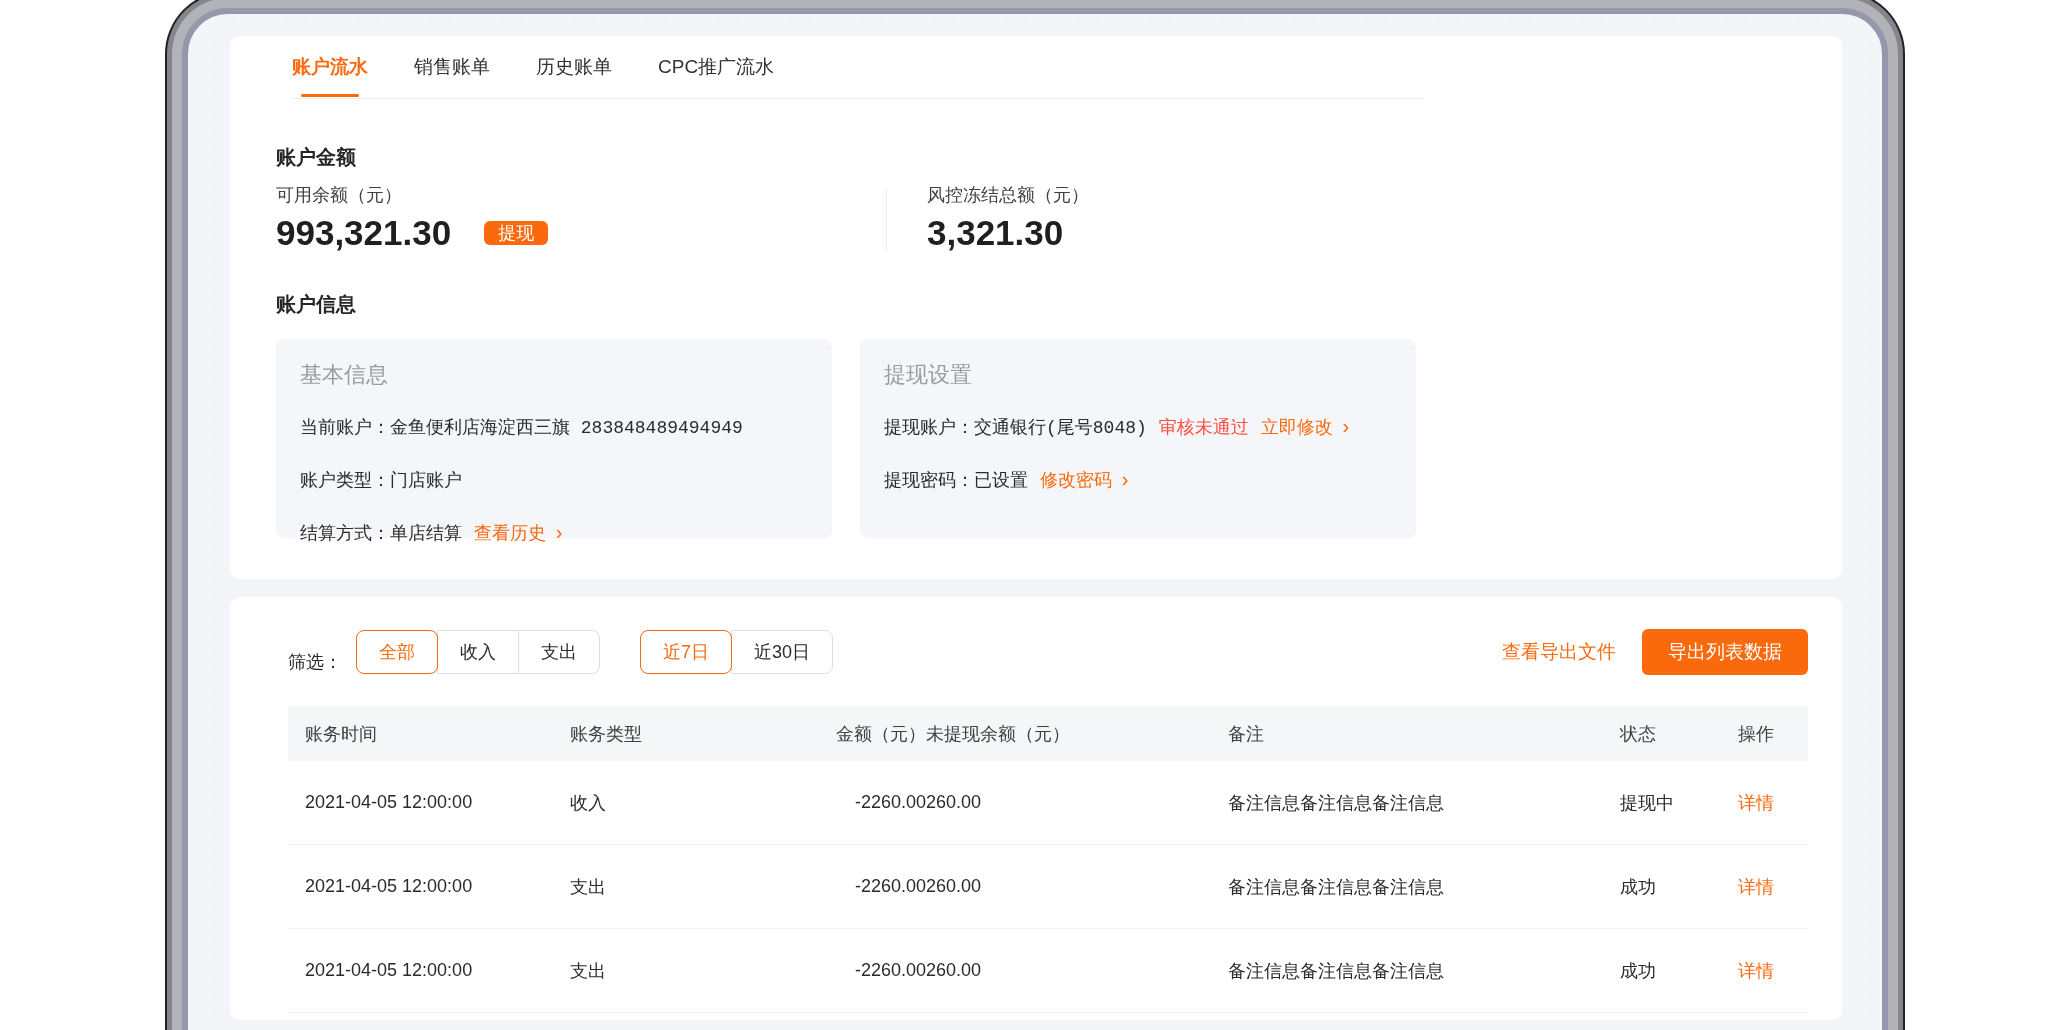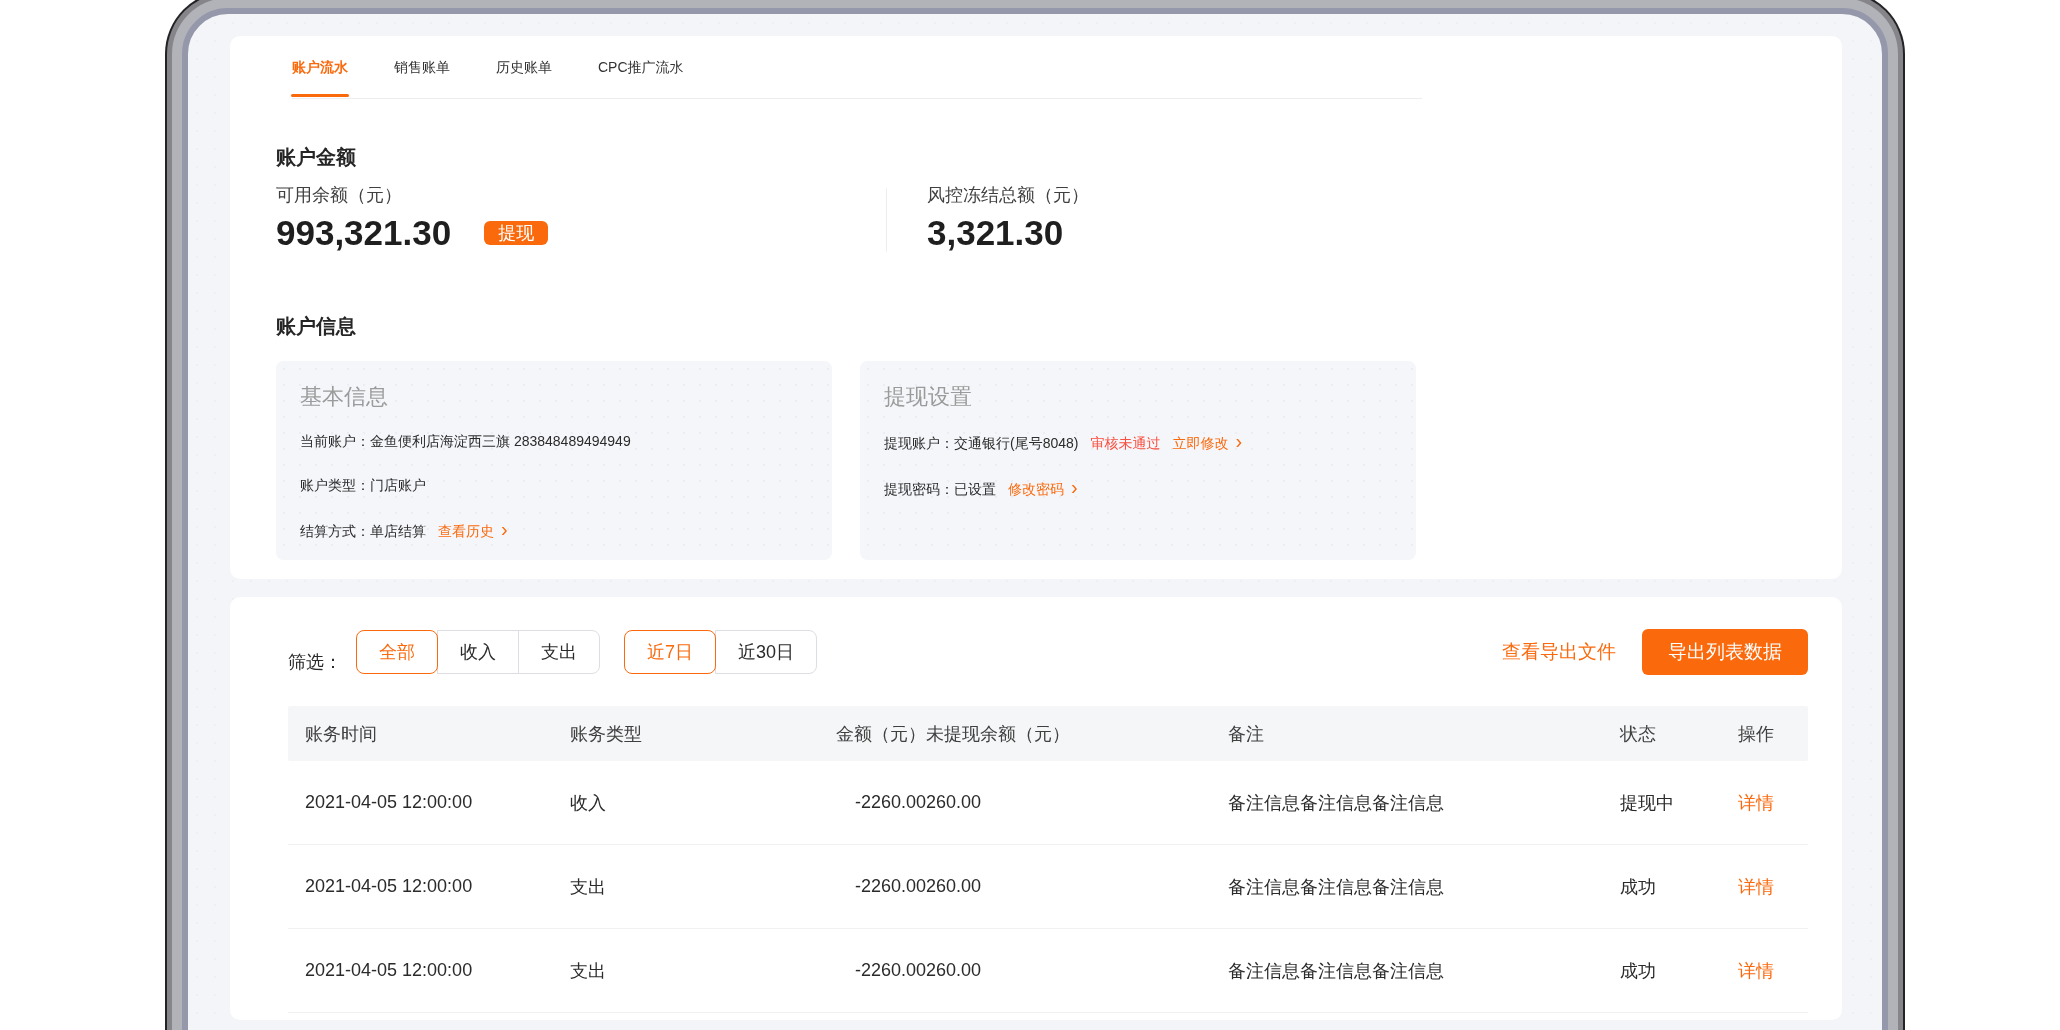--- a/index.html
+++ b/index.html
@@ -23,29 +23,29 @@
     background-image:radial-gradient(rgba(70,90,150,0.035) 1.2px,transparent 1.2px);
     background-size:18px 18px;
   }
 
   .card{background:#ffffff;border-radius:10px;}
   .card-top{height:543px;}
   .card-bottom{height:423px;margin-top:18px;padding:32px 34px 0 58px;}
 
   
   .tabs-row{display:flex;gap:46px;padding:0 0 0 62px;height:62px;align-items:center;}
-  .tab{position:relative;font-size:14px;color:#333;height:62px;line-height:62px;cursor:pointer;}
+  .tab{position:relative;font-size:19px;color:#333;height:62px;line-height:62px;cursor:pointer;}
   .tab.active{color:var(--accent);font-weight:700;}
   .tab.active::after{content:"";position:absolute;left:50%;transform:translateX(-50%);
     bottom:1px;width:58px;height:3px;border-radius:2px;background:var(--accent);}
   .tabs-divider{height:1px;background:#ededf0;margin-left:62px;width:1130px;}
 
   .card-body{padding:26px 46px 30px 46px;}
   h2.sec-title{font-size:20px;line-height:28px;font-weight:700;color:#262626;margin-top:18px;}
-  h2.sec-title.second{margin-top:58px;}
+  h2.sec-title.second{margin-top:36px;}
 
   
   .balance-row{display:flex;margin-top:15px;}
   .balance-col{display:flex;flex-direction:column;}
   .col-available{width:610px;}
   .balance-label{font-size:18px;color:#404040;line-height:18px;}
   .balance-value-row{display:flex;align-items:center;margin-top:8px;height:42px;}
   .balance-value{font-size:35px;font-weight:700;color:#1f1f1f;line-height:42px;}
   .withdraw-btn{margin-left:33px;height:24px;padding:0 14px;background:var(--accent);
     color:#fff;font-size:18px;border:none;border-radius:6px;cursor:pointer;
@@ -53,32 +53,32 @@
   .v-divider{width:1px;background:#ebedf0;margin:2px 0;}
   .col-frozen{padding-left:40px;}
 
   
   .info-cards{display:flex;gap:28px;margin-top:21px;}
   .info-card{width:556px;height:199px;border-radius:8px;padding:24px;
     background-color:#f5f6fa;
     background-image:radial-gradient(rgba(60,80,140,0.05) 1.2px,transparent 1.2px);
     background-size:16px 16px;}
   .info-title{font-size:22px;color:#9b9b9b;line-height:24px;}
-  .info-row{font-size:14px;line-height:24px;margin-top:20px;white-space:nowrap;}
+  .info-row{font-size:18px;line-height:24px;margin-top:29px;white-space:nowrap;font-family:Liberation Mono, monospace;}
   .info-label,.info-value{color:#2b2b2b;}
   .info-alert{color:var(--alert);margin-left:12px;}
   .link{color:var(--accent);text-decoration:none;cursor:pointer;}
   .info-row .link{margin-left:12px;}
   .chev::after{content:"\203A";margin-left:7px;font-size:20px;font-weight:400;}
 
   
   .filter-row{display:flex;justify-content:space-between;align-items:center;height:46px;}
   .filter-left{display:flex;align-items:flex-end;}
   .filter-label{font-size:18px;color:#2b2b2b;margin-right:14px;}
-  .seg-group{display:flex;margin-right:24px;}
+  .seg-group{display:flex;margin-right:40px;}
   .seg-btn{height:44px;padding:0 22px;font-size:18px;color:#2b2b2b;background:#fff;
     border:1px solid #dcdee3;margin-left:-1px;cursor:pointer;font-family:inherit;position:relative;}
   .seg-btn:first-child{border-radius:8px 0 0 8px;margin-left:0;}
   .seg-btn:last-child{border-radius:0 8px 8px 0;}
   .seg-btn.active{border-color:var(--accent);color:var(--accent);z-index:2;border-radius:8px;}
   .filter-right{display:flex;align-items:center;}
   .filter-right .link{font-size:19px;margin-right:26px;}
   .primary-btn{height:46px;padding:0 26px;background:var(--accent);color:#fff;
     font-size:19px;border:none;border-radius:6px;cursor:pointer;font-family:inherit;}
 

